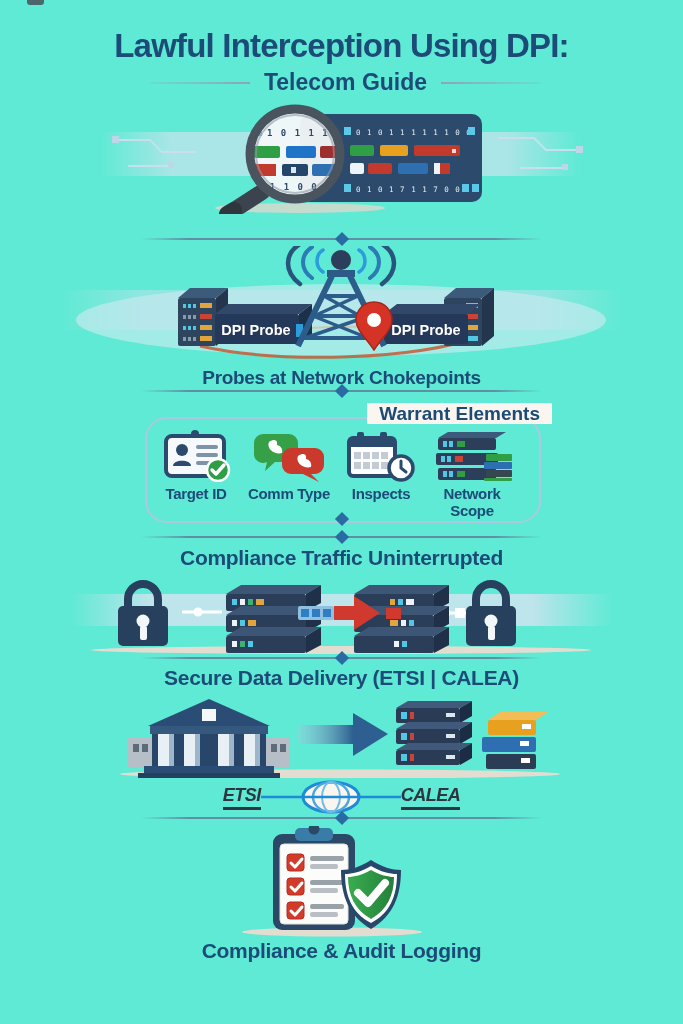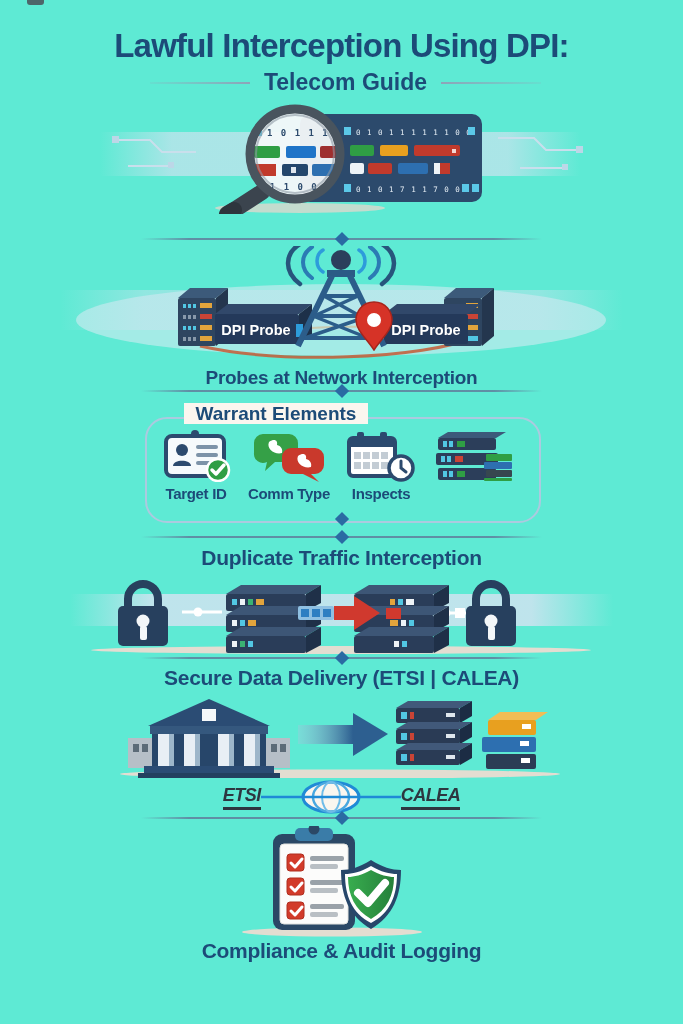--- a/index.html
+++ b/index.html
@@ -17,21 +17,21 @@
   .cap19{font-size:19px;}
   .cap21{font-size:21px;}
   .divider{position:absolute;left:141px;width:401px;height:12px;}
   .divider .line{position:absolute;top:5px;left:0;right:0;height:2px;
      background:linear-gradient(90deg,rgba(96,126,156,0),rgba(96,126,156,.85) 12%,rgba(96,126,156,.85) 88%,rgba(96,126,156,0));}
   .divider .dia{position:absolute;left:50%;top:1px;width:10px;height:10px;background:#2a6ba3;
      transform:translateX(-50%) rotate(45deg);}
   .corner-mark{left:27px;top:0;width:17px;height:5px;background:#4a4f57;border-radius:0 0 3px 3px;opacity:.85;}
   .warrant-box{position:absolute;left:145px;top:417px;width:392px;height:102px;
      border:2px solid #accadf;border-radius:22px;}
-  .warrant-title{position:absolute;top:403px;left:0;width:552px;text-align:center;}
+  .warrant-title{position:absolute;top:403px;left:0;width:552px;text-align:right;}
   .warrant-title span{background:#faf6ef;padding:0 12px;font-size:19px;font-weight:bold;color:#1c4b78;}
   .warrant-dia{position:absolute;left:50%;top:514px;width:10px;height:10px;background:#2a6ba3;
      transform:translateX(-50%) rotate(45deg);}
   .witem{position:absolute;top:430px;width:104px;text-align:center;}
   .witem .wlabel{margin-top:3px;font-size:15px;font-weight:bold;color:#1c4b78;letter-spacing:-0.3px;}
   .logos-row{position:absolute;top:779px;left:0;width:683px;display:flex;align-items:center;
      justify-content:center;}
   .logo-text{font-size:18px;font-weight:800;font-style:italic;color:#2d3640;
      border-bottom:3px solid #2d3640;padding-bottom:1px;letter-spacing:-0.5px;}
   svg{display:block;}
@@ -207,21 +207,21 @@
         <path d="M312,1 C300,9 300,23 312,32" stroke="#2b7bb4" stroke-width="4"></path>
         <path d="M300,-2 C284,8 284,26 300,38" stroke="#27557c" stroke-width="4.5"></path>
       </g>
     </g>
 
     <g>
       <path d="M374,56 C362,56 356,66 356,74 C356,84 366,92 374,104 C382,92 392,84 392,74 C392,66 386,56 374,56 Z" fill="#d63327" stroke="#a6251c" stroke-width="1.5"></path>
       <circle cx="374" cy="74" r="7" fill="#ffffff"></circle>
     </g>
   </svg>
-  <div class="heading cap19" style="top:367px">Probes at Network Interception</div>
+  <div class="heading cap19" style="top:367px">Probes at Network Chokepoints</div>
 
   <div class="divider" style="top:385px">
     <div class="line"></div>
     <div class="dia"></div>
   </div>
 
   <div class="warrant-box"></div>
   <div class="warrant-title">
     <span>Warrant Elements</span>
   </div>
@@ -291,28 +291,29 @@
       <rect x="37" y="11" width="8" height="6" fill="#2f9e44"></rect>
       <rect x="35" y="26" width="8" height="6" fill="#c94436"></rect>
       <rect x="37" y="41" width="8" height="6" fill="#2f9e44"></rect>
       <g>
         <rect x="66" y="24" width="26" height="7" rx="1" fill="#2f9e44"></rect>
         <rect x="64" y="32" width="28" height="7" rx="1" fill="#2d6fb0"></rect>
         <rect x="66" y="40" width="26" height="7" rx="1" fill="#37474f"></rect>
         <rect x="64" y="48" width="28" height="3" rx="1" fill="#2f9e44"></rect>
       </g>
     </svg>
+    <div class="wlabel">Network Scope</div>
   </div>
 
   <div class="divider" style="top:531px">
     <div class="line"></div>
     <div class="dia"></div>
   </div>
 
-  <div class="heading cap21" style="top:546px">Duplicate Traffic Interception</div>
+  <div class="heading cap21" style="top:546px">Compliance Traffic Uninterrupted</div>
   <svg class="abs" style="top:574px;left:0" width="683" height="82" viewBox="0 0 683 82">
     <rect x="70" y="20" width="543" height="32" fill="url(#band1)" opacity=".95"></rect>
     <ellipse cx="341" cy="76" rx="250" ry="4" fill="#e3ddd1"></ellipse>
     <g stroke="#ffffff" stroke-width="3">
       <line x1="182" y1="38" x2="222" y2="38"></line>
       <circle cx="198" cy="38" r="4.5" fill="#ffffff" stroke="none"></circle>
     </g>
     <g>
       <line x1="440" y1="39" x2="470" y2="39" stroke="#ffffff" stroke-width="3"></line>
       <circle cx="446" cy="39" r="4.5" fill="#ffffff"></circle>

